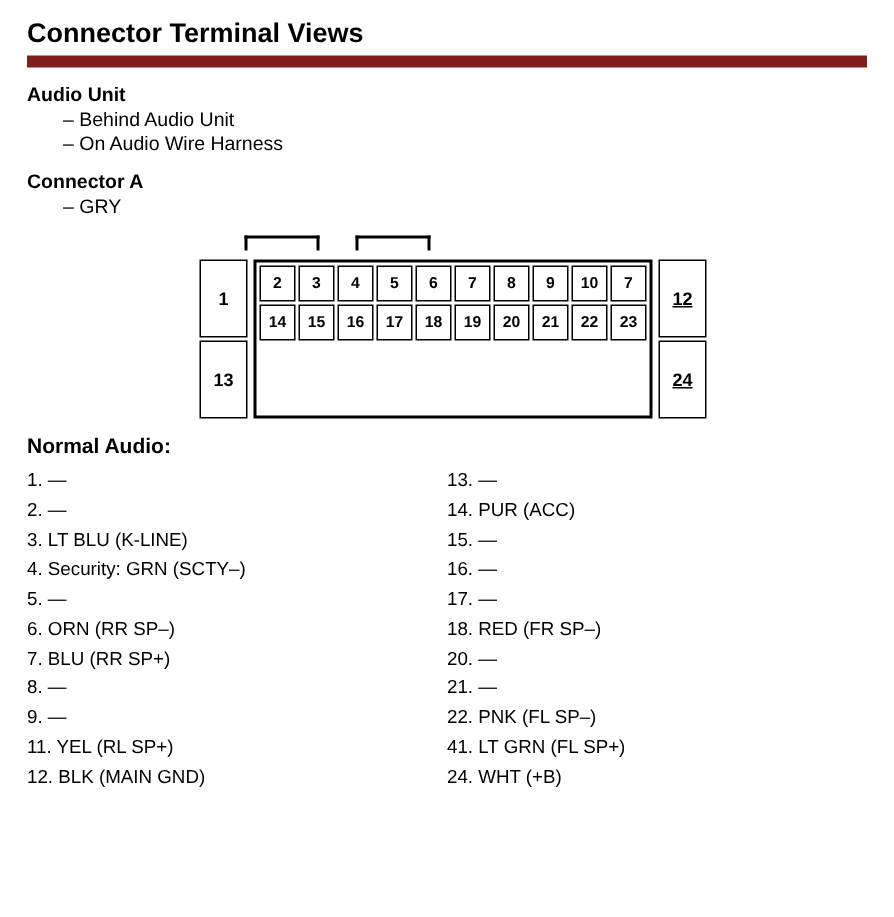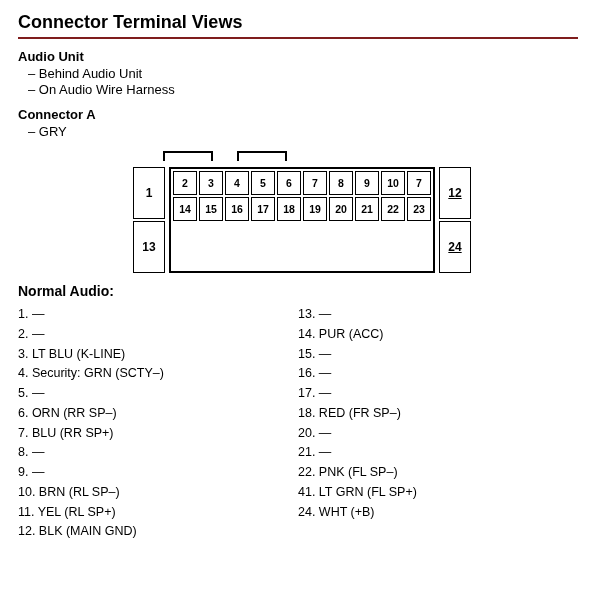--- a/index.html
+++ b/index.html
@@ -8,30 +8,30 @@
       font-size: 13px;
       background: #fff;
       color: #000;
       width: 596px;
       min-height: 611px;
       padding: 12px 18px;
     }
     h1 {
       font-size: 18px;
       font-weight: bold;
-      border-bottom: 2px solid #7f1d1d;
+      border-bottom: 8px solid #7f1d1d;
       padding-bottom: 4px;
       margin-bottom: 10px;
     }
     .section-title {
       font-weight: bold;
       margin-bottom: 2px;
     }
     .sub-item {
-      margin-left: 10px;
+      margin-left: 24px;
       margin-bottom: 1px;
     }
     .connector-section {
       margin-top: 10px;
       margin-bottom: 6px;
     }
     
     .diagram-container {
       margin: 10px auto;
       width: 430px;
@@ -195,21 +195,20 @@
   <div class="list-col" id="left-list">
       <div class="list-item">1. —</div>
       <div class="list-item">2. —</div>
       <div class="list-item">3. LT BLU (K-LINE)</div>
       <div class="list-item">4. Security: GRN (SCTY–)</div>
       <div class="list-item">5. —</div>
       <div class="list-item">6. ORN (RR SP–)</div>
       <div class="list-item">7. BLU (RR SP+)</div>
       <div class="list-item">8. —</div>
       <div class="list-item">9. —</div>
-      <div class="list-item">10. BRN (RL SP–)</div>
       <div class="list-item">11. YEL (RL SP+)</div>
       <div class="list-item">12. BLK  (MAIN GND)</div>
     </div>
   <div class="list-col" id="right-list">
       <div class="list-item">13. —</div>
       <div class="list-item">14. PUR (ACC)</div>
       <div class="list-item">15. —</div>
       <div class="list-item">16. —</div>
       <div class="list-item">17. —</div>
       <div class="list-item">18. RED (FR SP–)</div>

